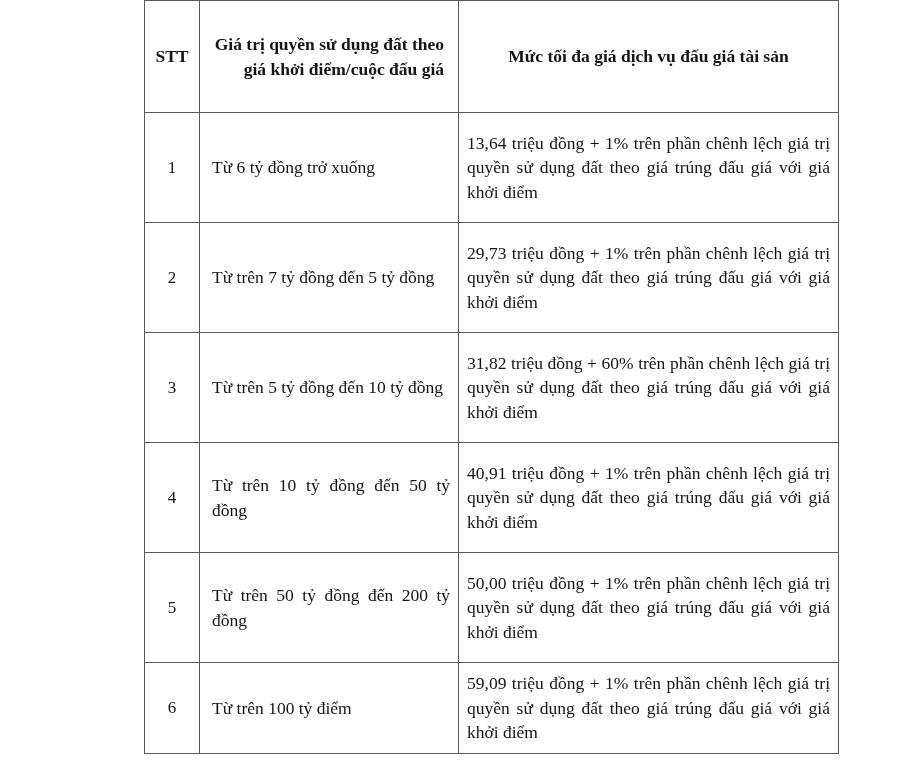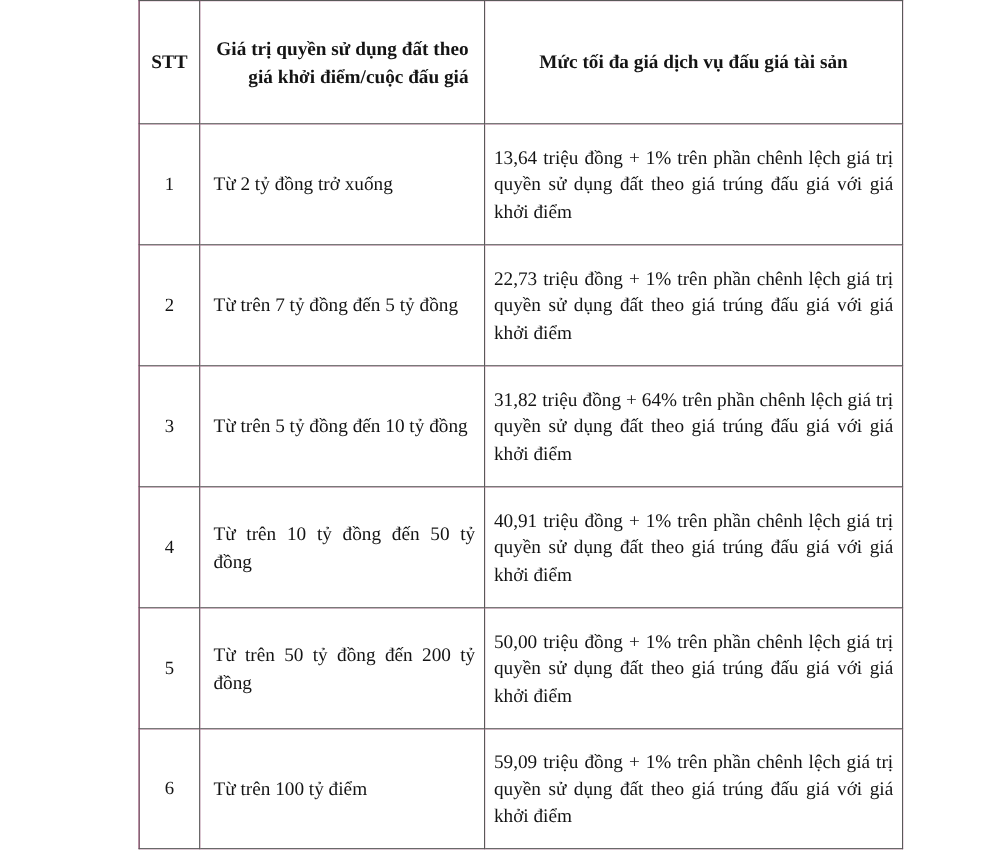--- a/index.html
+++ b/index.html
@@ -20,26 +20,26 @@
   .page {
     position: relative;
     width: 900px;
     height: 782px;
     background: #ffffff;
   }
 
   
   .fee-table {
     position: absolute;
-    left: 126px;
+    left: 144px;
     top: 0px;
     width: 694px;
     border-collapse: collapse;
     table-layout: fixed;
-    background: #ec4899;
+    background: #a21caf;
   }
 
   .fee-table col.c-stt   { width: 55px; }
   .fee-table col.c-range { width: 259px; }
   .fee-table col.c-fee   { width: 380px; }
 
   .fee-table th,
   .fee-table td {
     border: 1px solid #595959;
     vertical-align: middle;
@@ -78,21 +78,21 @@
     text-align-last: left;
     padding: 8px 8px 8px 12px;
     hyphens: none;
   }
   td.cell-fee {
     text-align: justify;
     text-align-last: left;
     padding: 8px 8px 8px 8px;
   }
 
-  tbody tr:last-child td { height: 109px; }
+  tbody tr:last-child td { height: 90px; }
 </style>
 </head>
 <body>
 
 <div class="page">
 
   <table class="fee-table">
     <colgroup>
       <col class="c-stt">
       <col class="c-range">
@@ -103,32 +103,32 @@
       <tr>
         <th class="h-stt">STT</th>
         <th class="h-range">Giá trị quyền sử dụng đất theo giá khởi điểm/cuộc đấu giá</th>
         <th class="h-fee">Mức tối đa giá dịch vụ đấu giá tài sản</th>
       </tr>
     </thead>
 
     <tbody>
       <tr>
         <td class="cell-stt">1</td>
-        <td class="cell-range">Từ 2 tỷ đồng trở xuống</td>
+        <td class="cell-range">Từ 6 tỷ đồng trở xuống</td>
         <td class="cell-fee">13,64 triệu đồng + 1% trên phần chênh lệch giá trị quyền sử dụng đất theo giá trúng đấu giá với giá khởi điểm</td>
       </tr>
       <tr>
         <td class="cell-stt">2</td>
         <td class="cell-range">Từ trên 7 tỷ đồng đến 5 tỷ đồng</td>
-        <td class="cell-fee">22,73 triệu đồng + 1% trên phần chênh lệch giá trị quyền sử dụng đất theo giá trúng đấu giá với giá khởi điểm</td>
+        <td class="cell-fee">29,73 triệu đồng + 1% trên phần chênh lệch giá trị quyền sử dụng đất theo giá trúng đấu giá với giá khởi điểm</td>
       </tr>
       <tr>
         <td class="cell-stt">3</td>
         <td class="cell-range">Từ trên 5 tỷ đồng đến 10 tỷ đồng</td>
-        <td class="cell-fee">31,82 triệu đồng + 64% trên phần chênh lệch giá trị quyền sử dụng đất theo giá trúng đấu giá với giá khởi điểm</td>
+        <td class="cell-fee">31,82 triệu đồng + 60% trên phần chênh lệch giá trị quyền sử dụng đất theo giá trúng đấu giá với giá khởi điểm</td>
       </tr>
       <tr>
         <td class="cell-stt">4</td>
         <td class="cell-range">Từ trên 10 tỷ đồng đến 50 tỷ đồng</td>
         <td class="cell-fee">40,91 triệu đồng + 1% trên phần chênh lệch giá trị quyền sử dụng đất theo giá trúng đấu giá với giá khởi điểm</td>
       </tr>
       <tr>
         <td class="cell-stt">5</td>
         <td class="cell-range">Từ trên 50 tỷ đồng đến 200 tỷ đồng</td>
         <td class="cell-fee">50,00 triệu đồng + 1% trên phần chênh lệch giá trị quyền sử dụng đất theo giá trúng đấu giá với giá khởi điểm</td>

